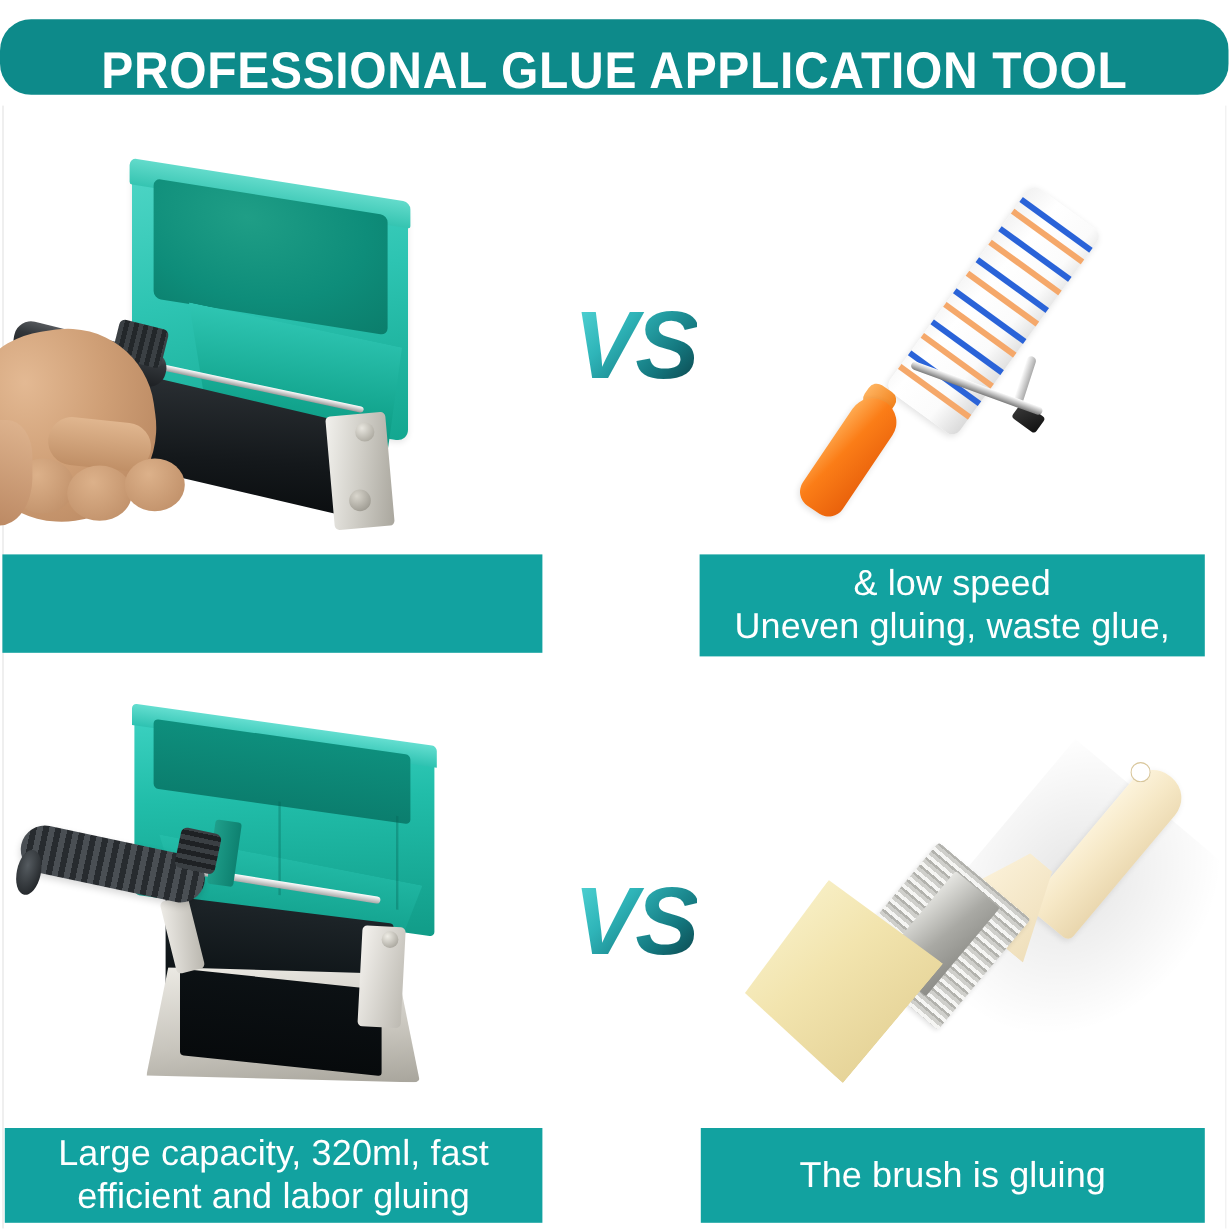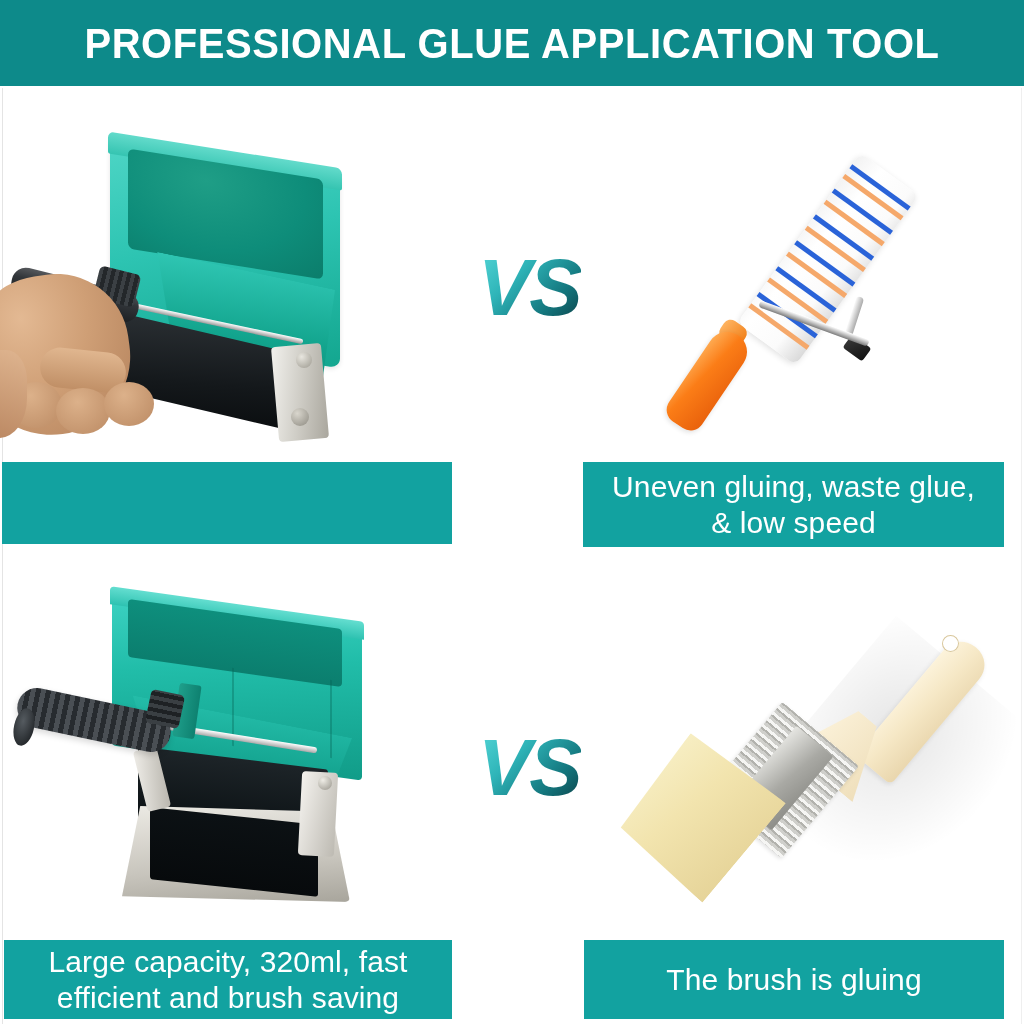--- a/index.html
+++ b/index.html
@@ -13,24 +13,25 @@
     height: 1024px;
     background: #ffffff;
     overflow: hidden;
     font-family: "Liberation Sans", sans-serif;
     box-sizing: border-box;
   }
 
   
   .banner {
     position: absolute;
-    left: 0; top: 0;
+    left: 0; top: 16px;
     width: 1024px;
-    height: 86px;
+    height: 63px;
     background: #0d8a8a;
+    border-radius: 26px;
   }
   .banner-title {
     position: absolute;
     left: 0; right: 0;
     top: 18px;
     text-align: center;
     color: #ffffff;
     font-family: "Liberation Sans Narrow", "Liberation Sans", sans-serif;
     font-size: 43px;
     font-weight: bold;
@@ -486,22 +487,22 @@
     <div class="pr-handle"></div>
   </div>
 
   <div class="caption cap-tl">
     <div>
     </div>
   </div>
 
   <div class="caption cap-tr">
     <div>
+      <div>&amp; low speed</div>
       <div>Uneven gluing, waste glue,</div>
-      <div>&amp; low speed</div>
     </div>
   </div>
 
   <div class="panel" id="fig-glue-roller">
     <div class="gr-hopper"></div>
     <div class="gr-hopper-lip"></div>
     <div class="gr-hopper-in"></div>
     <div class="gr-hopper-taper"></div>
     <div class="gr-panel-line gr-pl1"></div>
     <div class="gr-panel-line gr-pl2"></div>
@@ -526,21 +527,21 @@
     <div class="gb-hole"></div>
     <div class="gb-neck"></div>
     <div class="gb-ferrule"></div>
     <div class="gb-ferrule-plate"></div>
     <div class="gb-bristles"></div>
   </div>
 
   <div class="caption cap-bl">
     <div>
       <div>Large capacity, 320ml, fast</div>
-      <div>efficient and brush saving</div>
+      <div>efficient and labor gluing</div>
     </div>
   </div>
 
   <div class="caption cap-br">
     <div>
       <div>The brush is gluing</div>
     </div>
   </div>
 
 </div>

